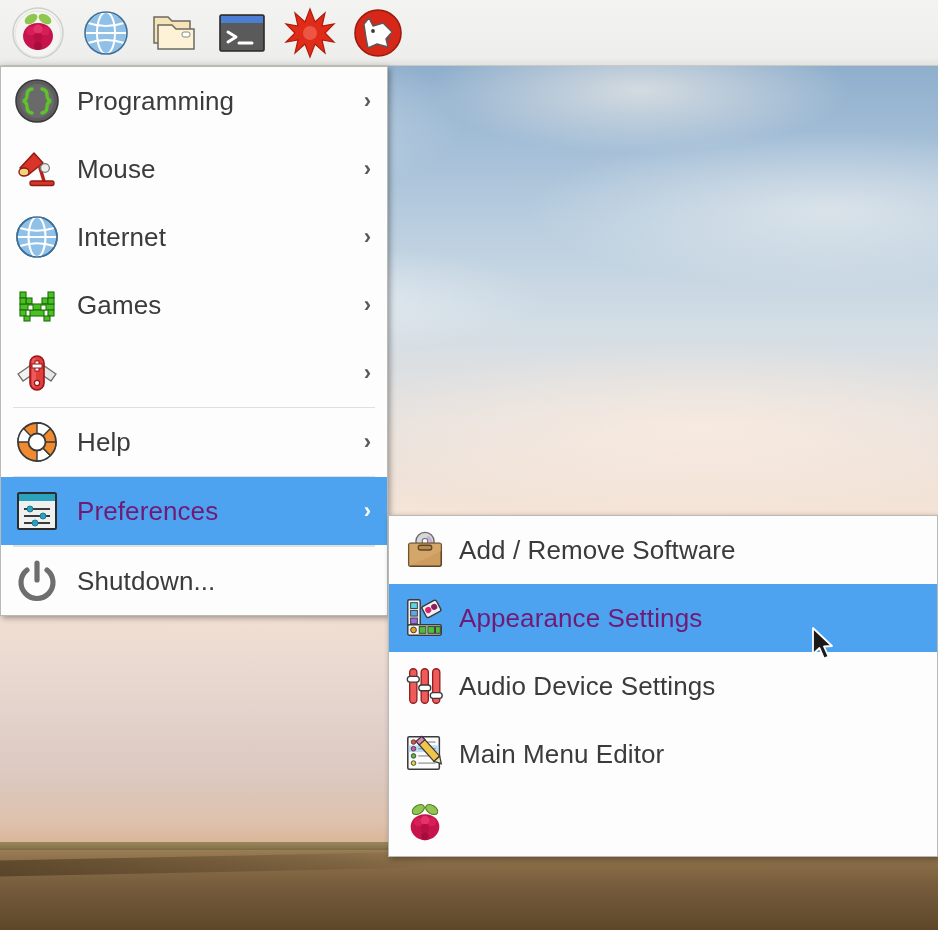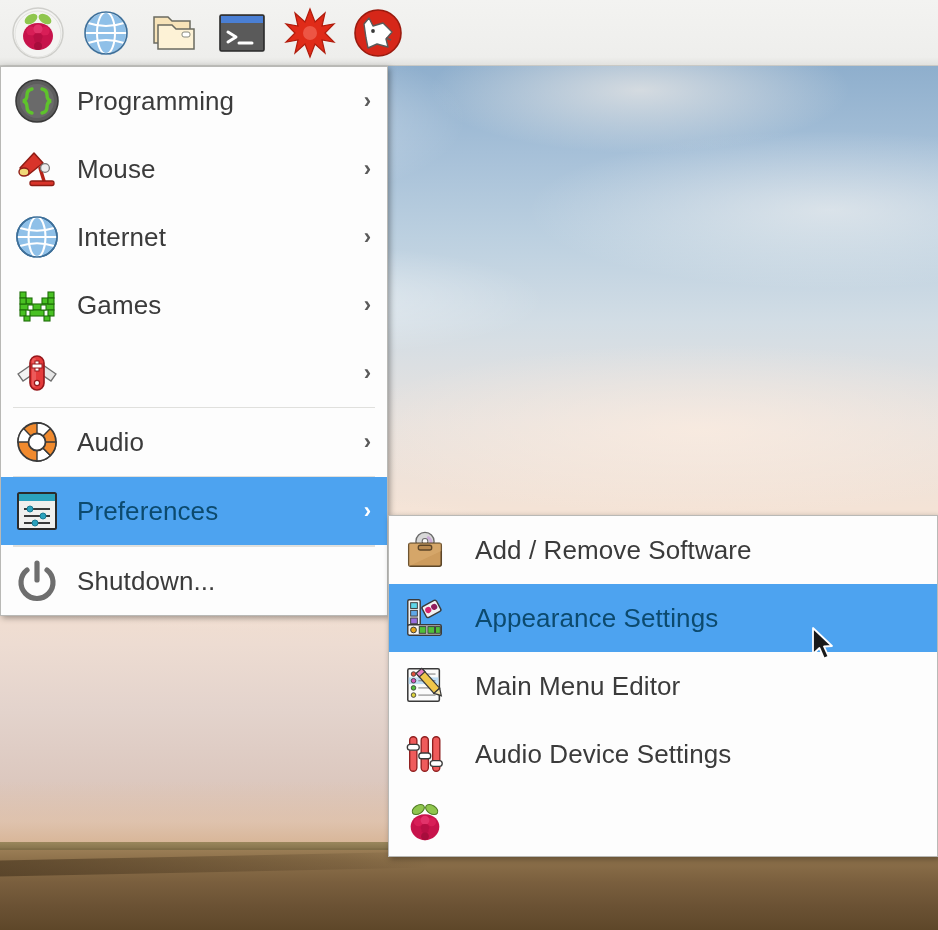--- a/index.html
+++ b/index.html
@@ -93,27 +93,27 @@
   #sub-menu .mi { height:68px; padding-left:14px; }
   .mi .ico {
     width:48px; height:48px; flex:0 0 48px;
     display:flex; align-items:center; justify-content:center;
   }
   #sub-menu .mi .ico { width:44px; flex:0 0 44px; }
   .mi .lbl {
     margin-left:16px; font-size:26px; color:#3b3b3b;
     white-space:nowrap; letter-spacing:.1px;
   }
-  #sub-menu .mi .lbl { margin-left:28px; }
+  #sub-menu .mi .lbl { margin-left:12px; }
   .mi .arrow {
     margin-left:auto; font-size:22px; color:#5a5a5a; font-weight:700;
     padding-right:6px;
   }
   .mi.sel { background:#4da3f0; }
-  .mi.sel .lbl { color:#0c4a6e; }
+  .mi.sel .lbl { color:#701a75; }
   .mi.sel .arrow { color:#ffffff; }
   .sep { height:1px; background:#e0e0dd; margin:0 12px; }
 
   svg { display:block; }
   .cursor { position:absolute; z-index:60; pointer-events:none; }
 </style>
 </head>
 <body>
 
 <div id="screen">
@@ -281,21 +281,21 @@
       <span class="ico">
         <svg width="46" height="46" viewBox="0 0 46 46">
           <circle cx="23" cy="23" r="19" fill="#f08a2e" stroke="#3a3a3a" stroke-width="1.8"></circle>
           <path d="M23 4 a19 19 0 0 1 13.4 5.6 L28.5 17.5 a11 11 0 0 0 -5.5 -2.3 Z" fill="#ffffff" stroke="#3a3a3a" stroke-width="1.4"></path>
           <path d="M36.4 36.4 a19 19 0 0 1 -13.4 5.6 V31 a11 11 0 0 0 5.5 -2.3 Z" fill="#ffffff" stroke="#3a3a3a" stroke-width="1.4"></path>
           <path d="M9.6 9.6 A19 19 0 0 0 4 23 h11 a11 11 0 0 1 2.3 -5.5 Z" fill="#ffffff" stroke="#3a3a3a" stroke-width="1.4"></path>
           <path d="M42 23 a19 19 0 0 1 -5.6 13.4 L28.5 28.5 a11 11 0 0 0 2.3 -5.5 Z" fill="#f08a2e" stroke="#3a3a3a" stroke-width="1.4"></path>
           <circle cx="23" cy="23" r="8.5" fill="#ffffff" stroke="#3a3a3a" stroke-width="1.8"></circle>
         </svg>
       </span>
-      <span class="lbl">Audio</span>
+      <span class="lbl">Help</span>
       <span class="arrow">›</span>
     </div>
 
     <div class="sep"></div>
 
     <div class="mi sel">
       <span class="ico">
         <svg width="46" height="44" viewBox="0 0 46 44">
           <rect x="4" y="4" width="38" height="36" rx="1.5" fill="#f0f0ee" stroke="#2b2b2b" stroke-width="2"></rect>
           <rect x="5" y="5" width="36" height="7" fill="#2aa2bd"></rect>
@@ -356,20 +356,34 @@
             <circle cx="34" cy="13" r="3.2" fill="#8f1d5e"></circle>
           </g>
           <rect x="5" y="30" width="35" height="11" rx="1.5" fill="#f4f4f4" stroke="#3a3a3a" stroke-width="1.5"></rect>
           <circle cx="11" cy="35.5" r="3" fill="#e8a415" stroke="#3a3a3a" stroke-width="1"></circle>
           <rect x="17" y="32" width="7" height="7" fill="#4fbf3a" stroke="#3a3a3a" stroke-width="1"></rect>
           <rect x="26" y="32" width="7" height="7" fill="#4fbf3a" stroke="#3a3a3a" stroke-width="1"></rect>
           <rect x="34" y="32" width="5" height="7" fill="#4fbf3a" stroke="#3a3a3a" stroke-width="1"></rect>
         </svg>
       </span>
       <span class="lbl">Appearance Settings</span>
+    </div>
+
+    <div class="mi">
+      <span class="ico">
+        <svg width="46" height="46" viewBox="0 0 46 46">
+          <rect x="7" y="5" width="7.5" height="36" rx="3.7" fill="#ef5b5b" stroke="#8f1f1f" stroke-width="1.4"></rect>
+          <rect x="19" y="5" width="7.5" height="36" rx="3.7" fill="#ef5b5b" stroke="#8f1f1f" stroke-width="1.4"></rect>
+          <rect x="31" y="5" width="7.5" height="36" rx="3.7" fill="#ef5b5b" stroke="#8f1f1f" stroke-width="1.4"></rect>
+          <rect x="4.5" y="13" width="12.5" height="6" rx="3" fill="#ffffff" stroke="#3a3a3a" stroke-width="1.4"></rect>
+          <rect x="16.5" y="22" width="12.5" height="6" rx="3" fill="#ffffff" stroke="#3a3a3a" stroke-width="1.4"></rect>
+          <rect x="28.5" y="30" width="12.5" height="6" rx="3" fill="#ffffff" stroke="#3a3a3a" stroke-width="1.4"></rect>
+        </svg>
+      </span>
+      <span class="lbl">Audio Device Settings</span>
     </div>
 
     <div class="mi">
       <span class="ico">
         <svg width="46" height="46" viewBox="0 0 46 46">
           <rect x="5" y="5" width="33" height="34" rx="1.5" fill="#fbfbfb" stroke="#3a3a3a" stroke-width="1.6"></rect>
           <rect x="6" y="14" width="31" height="7" fill="#bcdcf4"></rect>
           <circle cx="11" cy="10.5" r="2.4" fill="#e0503c" stroke="#3a3a3a" stroke-width=".9"></circle>
           <circle cx="11" cy="17.5" r="2.4" fill="#d451b8" stroke="#3a3a3a" stroke-width=".9"></circle>
           <circle cx="11" cy="25" r="2.4" fill="#4fbf3a" stroke="#3a3a3a" stroke-width=".9"></circle>
@@ -381,34 +395,20 @@
           <g transform="rotate(-42 30 22)">
             <rect x="26" y="4" width="8" height="26" fill="#f0c64a" stroke="#3a3a3a" stroke-width="1.3"></rect>
             <rect x="26" y="2" width="8" height="5" fill="#e87fc0" stroke="#3a3a3a" stroke-width="1.3"></rect>
             <path d="M26 30 l4 7 l4 -7 z" fill="#f7e6b0" stroke="#3a3a3a" stroke-width="1.3"></path>
           </g>
         </svg>
       </span>
       <span class="lbl">Main Menu Editor</span>
     </div>
 
-    <div class="mi">
-      <span class="ico">
-        <svg width="46" height="46" viewBox="0 0 46 46">
-          <rect x="7" y="5" width="7.5" height="36" rx="3.7" fill="#ef5b5b" stroke="#8f1f1f" stroke-width="1.4"></rect>
-          <rect x="19" y="5" width="7.5" height="36" rx="3.7" fill="#ef5b5b" stroke="#8f1f1f" stroke-width="1.4"></rect>
-          <rect x="31" y="5" width="7.5" height="36" rx="3.7" fill="#ef5b5b" stroke="#8f1f1f" stroke-width="1.4"></rect>
-          <rect x="4.5" y="13" width="12.5" height="6" rx="3" fill="#ffffff" stroke="#3a3a3a" stroke-width="1.4"></rect>
-          <rect x="16.5" y="22" width="12.5" height="6" rx="3" fill="#ffffff" stroke="#3a3a3a" stroke-width="1.4"></rect>
-          <rect x="28.5" y="30" width="12.5" height="6" rx="3" fill="#ffffff" stroke="#3a3a3a" stroke-width="1.4"></rect>
-        </svg>
-      </span>
-      <span class="lbl">Audio Device Settings</span>
-    </div>
-
 
     <div class="mi">
       <span class="ico">
         <svg width="46" height="46" viewBox="0 0 46 46">
           <ellipse cx="16" cy="10" rx="7" ry="4.4" fill="#8fc64e" stroke="#4e7a22" stroke-width="1.1" transform="rotate(-32 16 10)"></ellipse>
           <ellipse cx="30" cy="10" rx="7" ry="4.4" fill="#8fc64e" stroke="#4e7a22" stroke-width="1.1" transform="rotate(32 30 10)"></ellipse>
           <path d="M23 15 C13 15 8 22 8 28 C8 36 15 42 23 42 C31 42 38 36 38 28 C38 22 33 15 23 15 Z" fill="#c7134b"></path>
           <circle cx="16" cy="23" r="4.6" fill="#d81e57"></circle>
           <circle cx="30" cy="23" r="4.6" fill="#d81e57"></circle>
           <circle cx="23" cy="21" r="4.6" fill="#e2336a"></circle>

